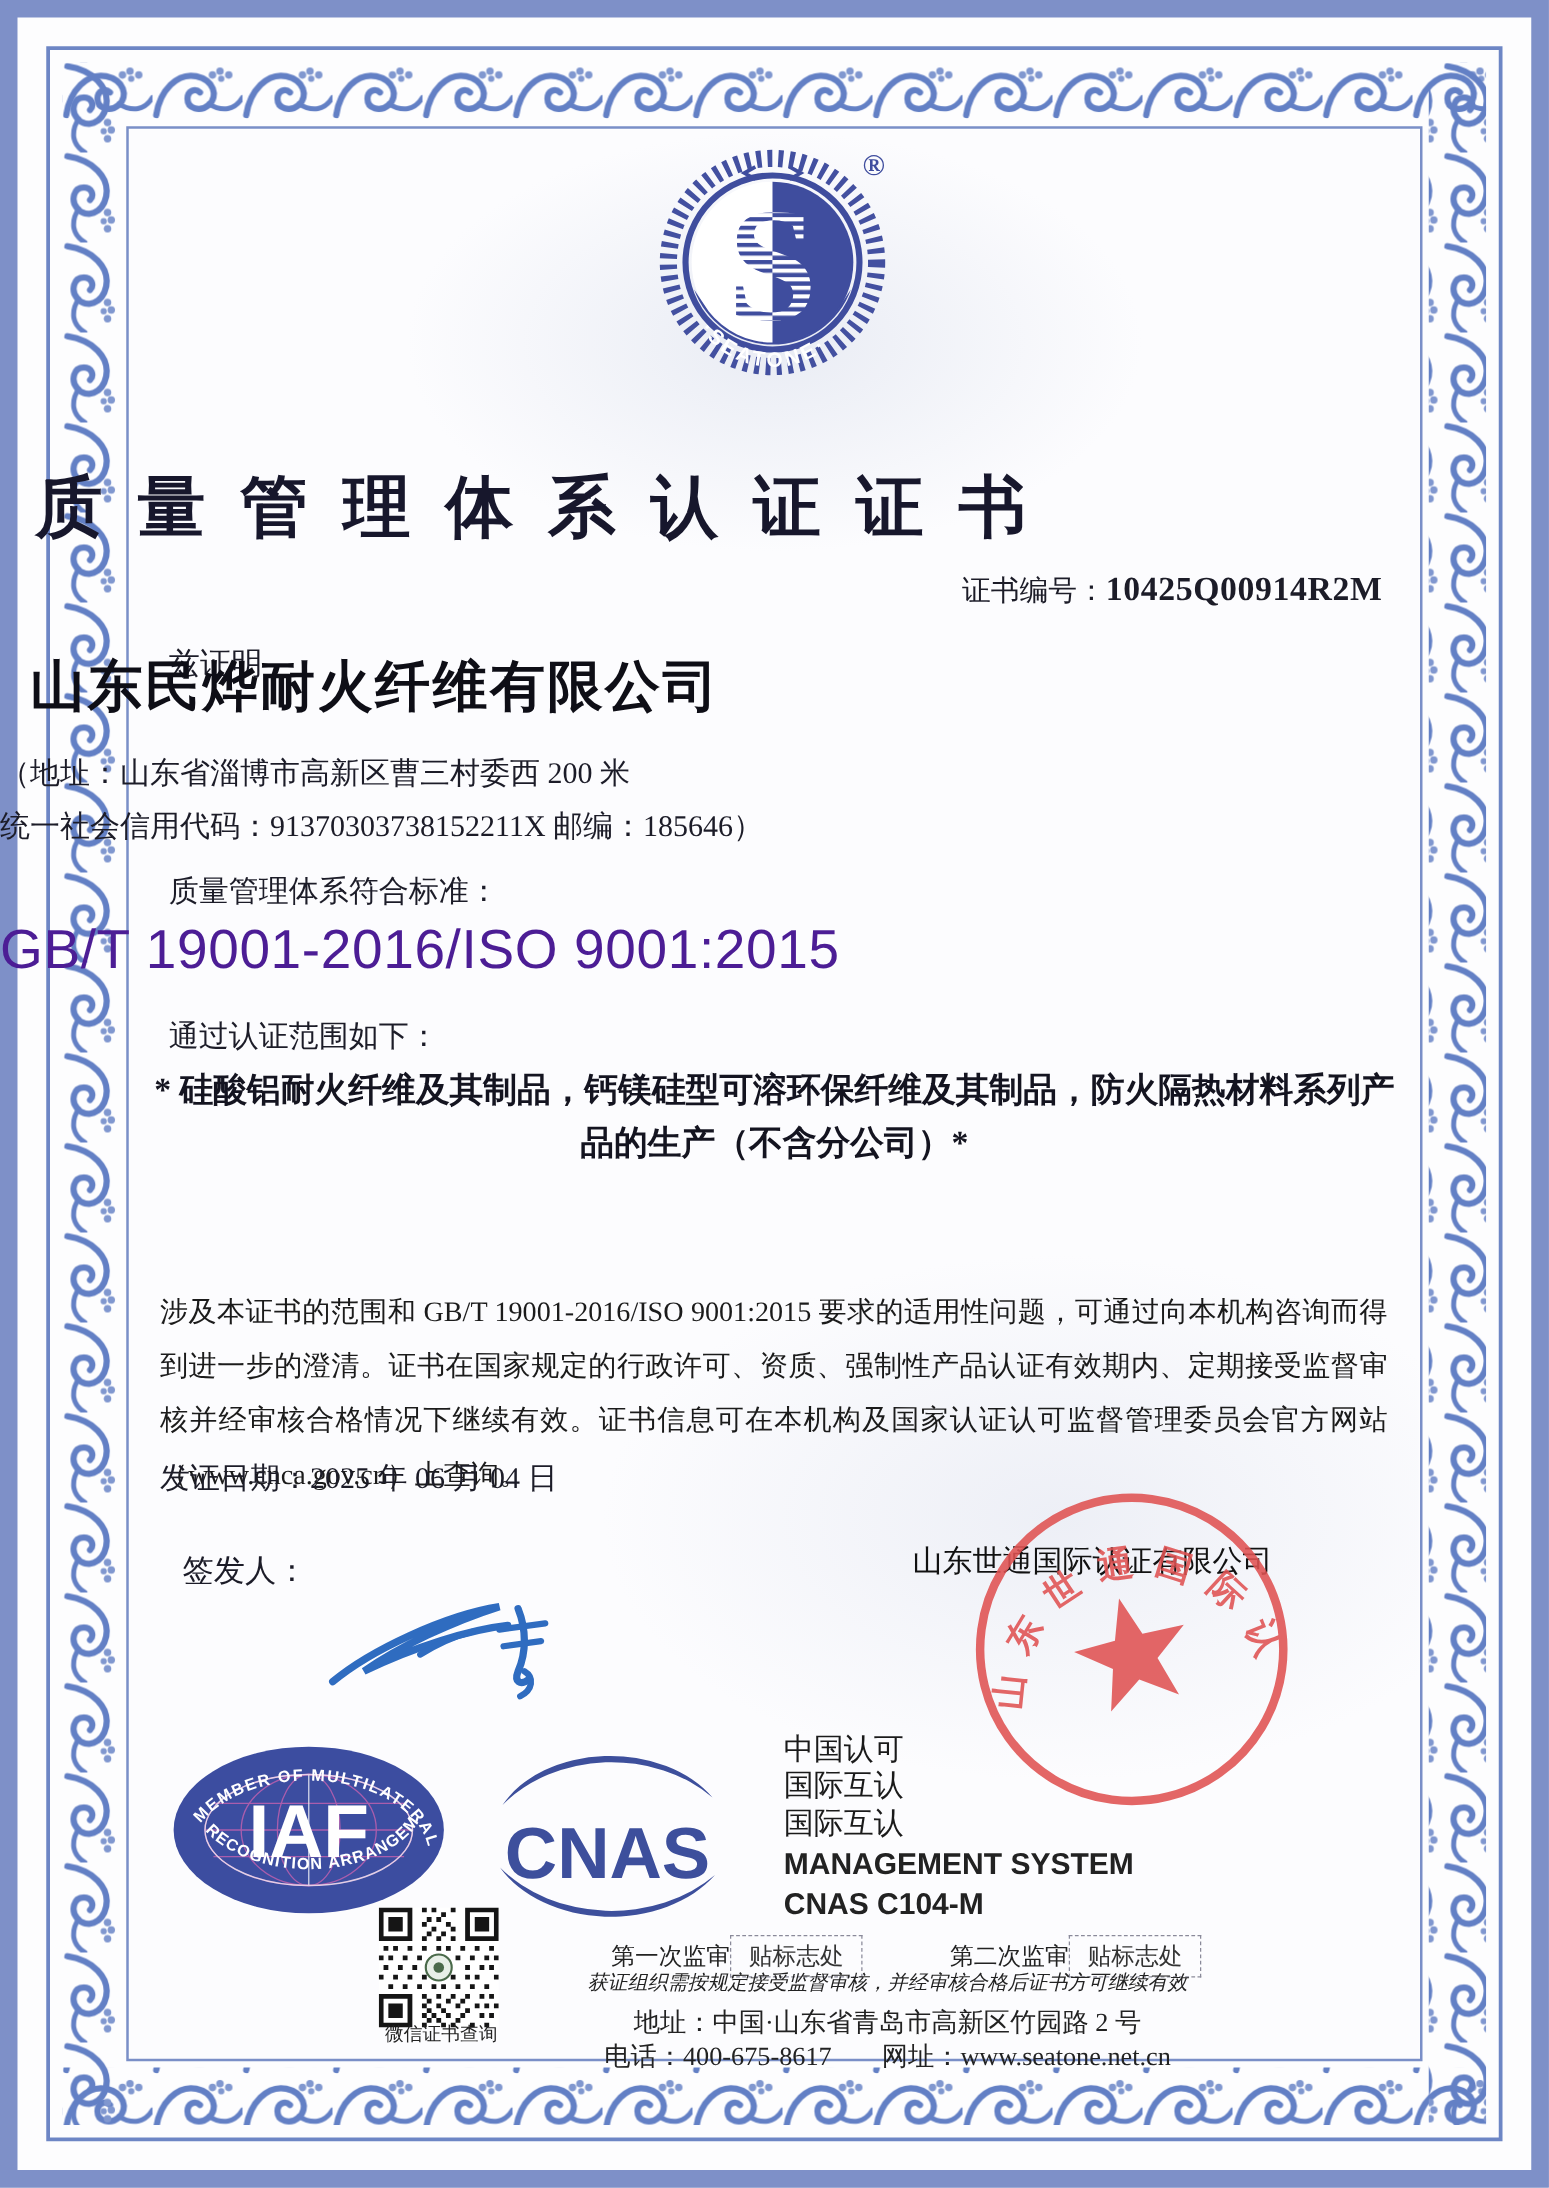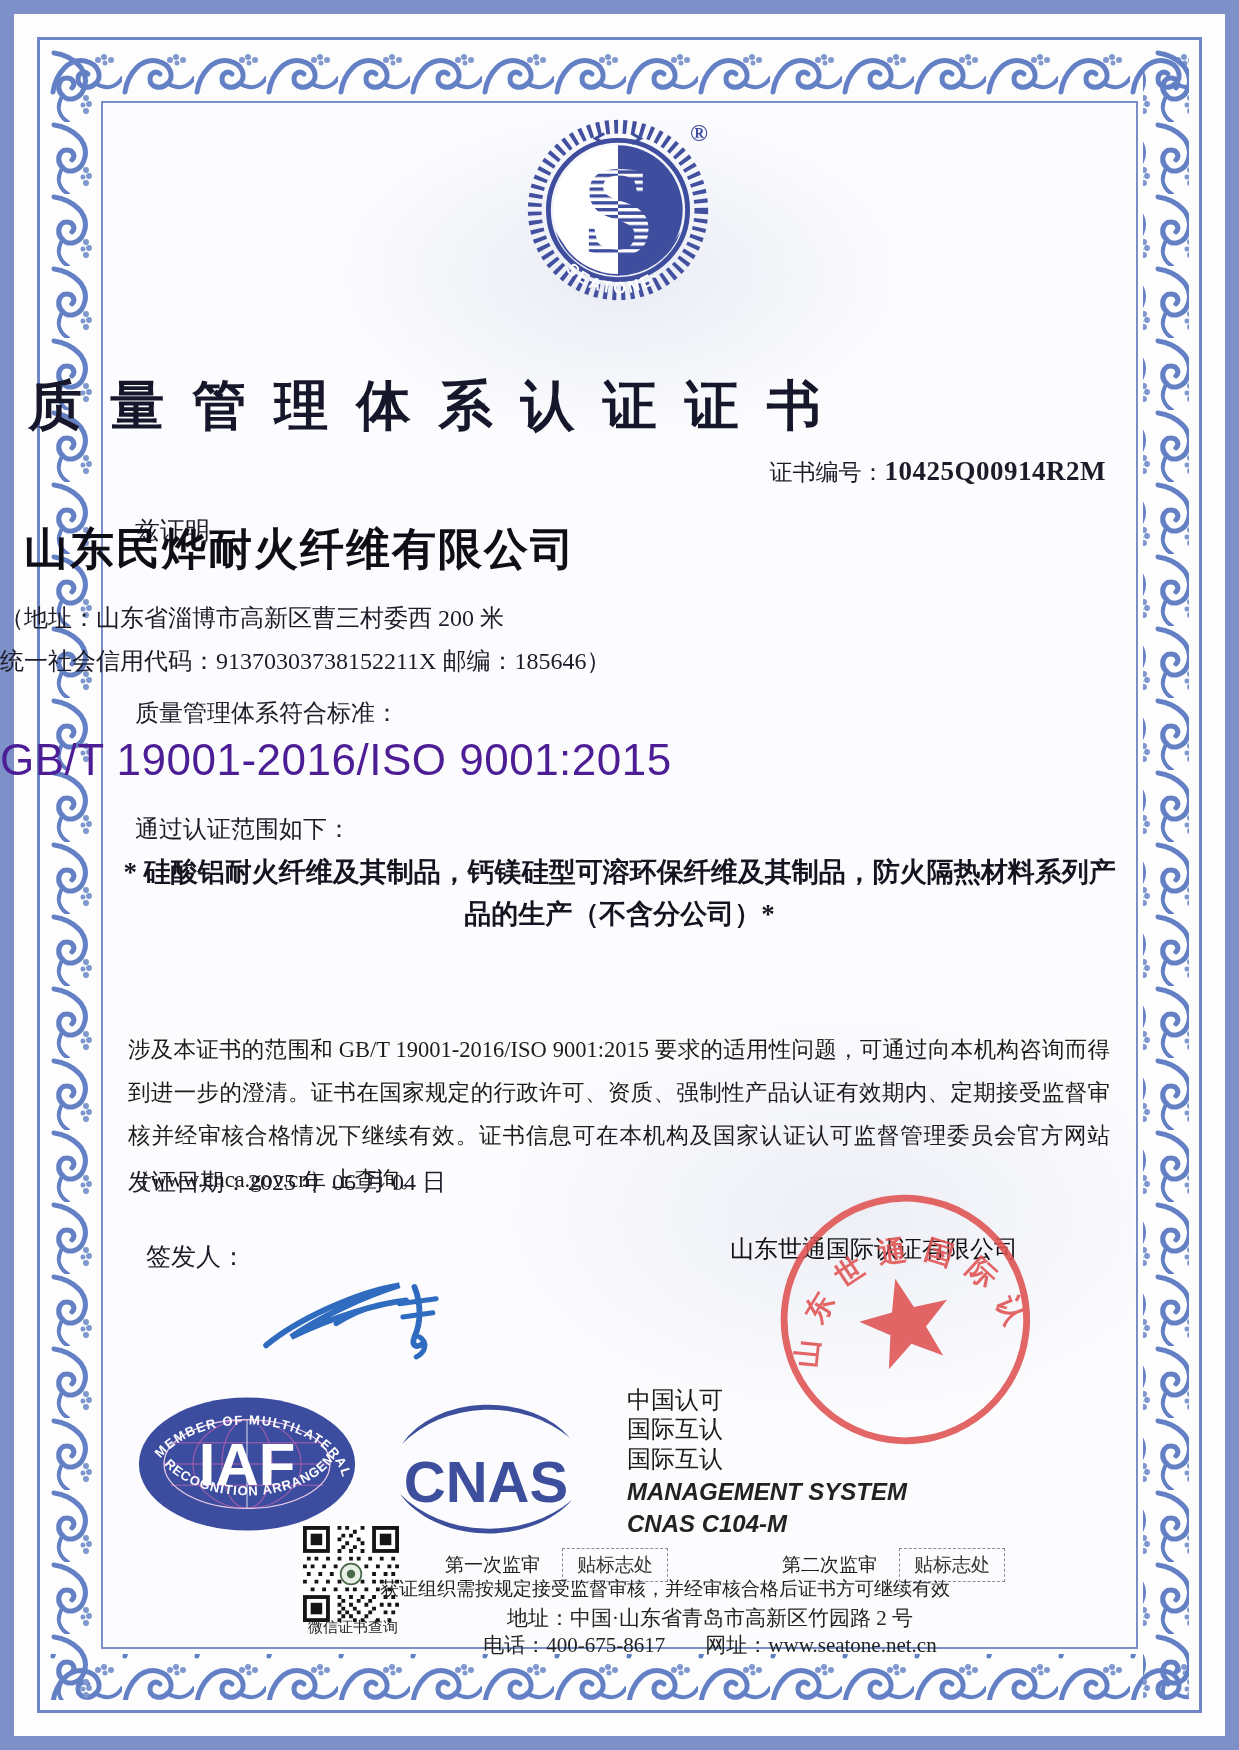--- a/index.html
+++ b/index.html
@@ -49,28 +49,28 @@
   .signer-label { left:146px; top:1240px; font-size:25px; }
   .signature { left:252px; top:1262px; }
   .issuer { left:730px; top:1233px; font-size:24px; color:#111; }
 
   .stamp { left:768px; top:1178px; transform:rotate(-14deg); opacity:0.88; }
 
   .iaf { left:136px; top:1394px; }
   .cnas { left:390px; top:1398px; }
   .cnas-text { left:627px; top:1386px; }
   .cnas-zh { font-size:24px; line-height:1.22; color:#1a1a1a; }
-  .cnas-en { font-family:"Liberation Sans","DejaVu Sans",sans-serif; font-weight:bold; font-size:24px; line-height:1.22; color:#222; margin-top:3px;font-style:italic; }
+  .cnas-en { font-family:"Liberation Sans","DejaVu Sans",sans-serif; font-weight:bold; font-size:24px; line-height:1.22; color:#222; margin-top:3px; }
 
   .qr { left:303px; top:1526px; }
   .qr-caption { left:288px; top:1618px; width:130px; text-align:center; font-size:15px; color:#222; }
 
-  .audit-row { left:395px; top:1548px; width:660px; display:flex; align-items:center; gap:22px; justify-content:center; font-size:19px; color:#222; }
+  .audit-row { left:395px; top:1548px; width:660px; display:flex; align-items:center; justify-content:center; font-size:19px; color:#222; }
   .sticker-box { border:1px dashed #8a8a9a; padding:3px 14px; font-size:19px; color:#333; }
-  .foot-note { left:380px; top:1576px; width:660px; font-size:19px; color:#222; }
+  .foot-note { left:380px; top:1576px; width:660px; text-align:center; font-size:16px; color:#222;font-style:italic; }
   .foot-addr { left:380px; top:1604px; width:660px; text-align:center; font-size:21px; color:#222; }
   .foot-contact { left:380px; top:1631px; width:660px; text-align:center; font-size:21px; color:#222; white-space:nowrap; }
   .foot-contact .gap { display:inline-block; width:40px; }
 </style>
 </head>
 <body>
 
 <div class="page">
 
   <div class="paper"></div>

